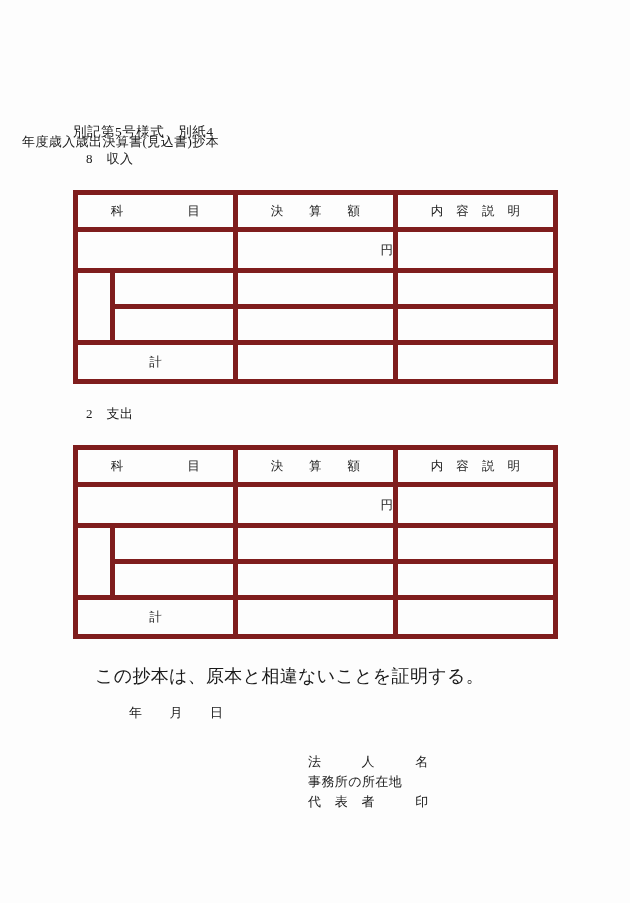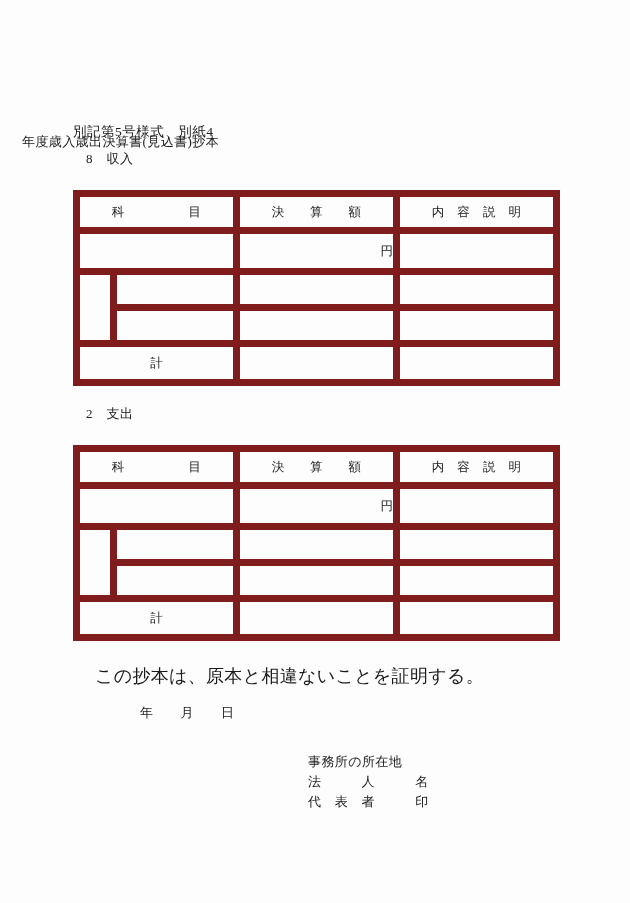--- a/index.html
+++ b/index.html
@@ -61,21 +61,21 @@
     left: 73px;
     width: 480px;
     border-collapse: collapse;
     table-layout: fixed;
     font-size: 12.5px;
   }
   .fin-table.t1 { top: 190px; }
   .fin-table.t2 { top: 445px; }
 
   .fin-table td, .fin-table th {
-    border: 7px solid #7f1d1d;
+    border: 5px solid #7f1d1d;
     padding: 0;
     font-weight: normal;
     vertical-align: middle;
   }
   .col-subnarrow { width: 37px; }
   .col-subwide { width: 123px; }
   .col-amount  { width: 160px; }
   .col-desc    { width: 160px; }
 
   .row-head   { height: 37px; }
@@ -104,21 +104,21 @@
   .certify-text {
     position: absolute;
     left: 95px;
     top: 664px;
     font-size: 18px;
     letter-spacing: 0.3px;
     white-space: pre;
   }
   .date-line {
     position: absolute;
-    left: 140px;
+    left: 129px;
     top: 704px;
     font-size: 13px;
     white-space: pre;
     letter-spacing: 0.5px;
   }
   .signature-block {
     position: absolute;
     left: 308px;
     top: 752px;
     font-size: 13px;
@@ -214,18 +214,18 @@
         <td></td>
       </tr>
     </tbody>
   </table>
 
   <div class="certify-text">この抄本は、原本と相違ないことを証明する。</div>
 
   <div class="date-line">年　　月　　日</div>
 
   <div class="signature-block">
+    <div>法　　　人　　　名</div>
     <div>事務所の所在地</div>
-    <div>法　　　人　　　名</div>
     <div>代　表　者　　　印</div>
   </div>
 
 </div>
 
 </body></html>

